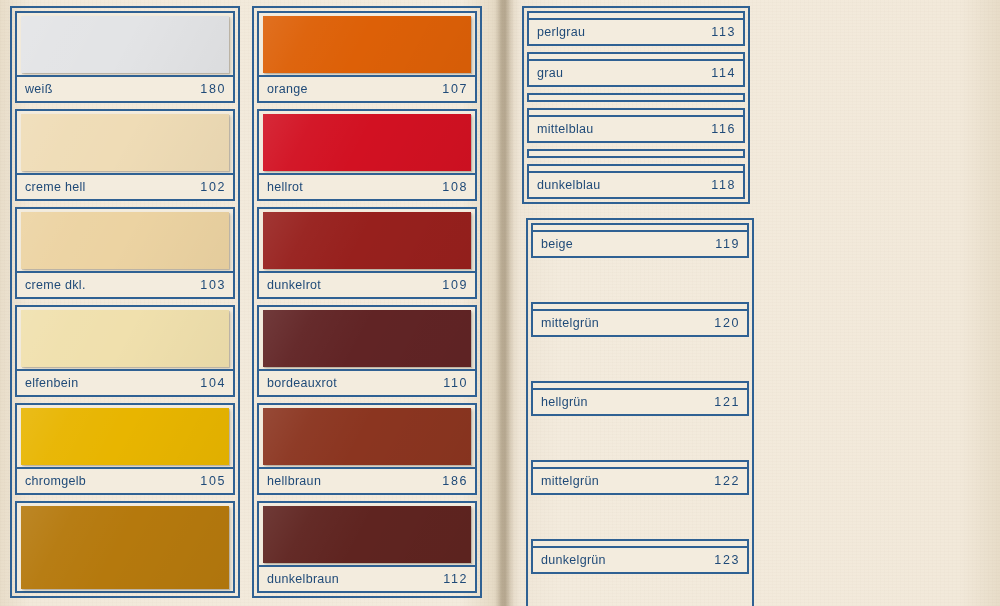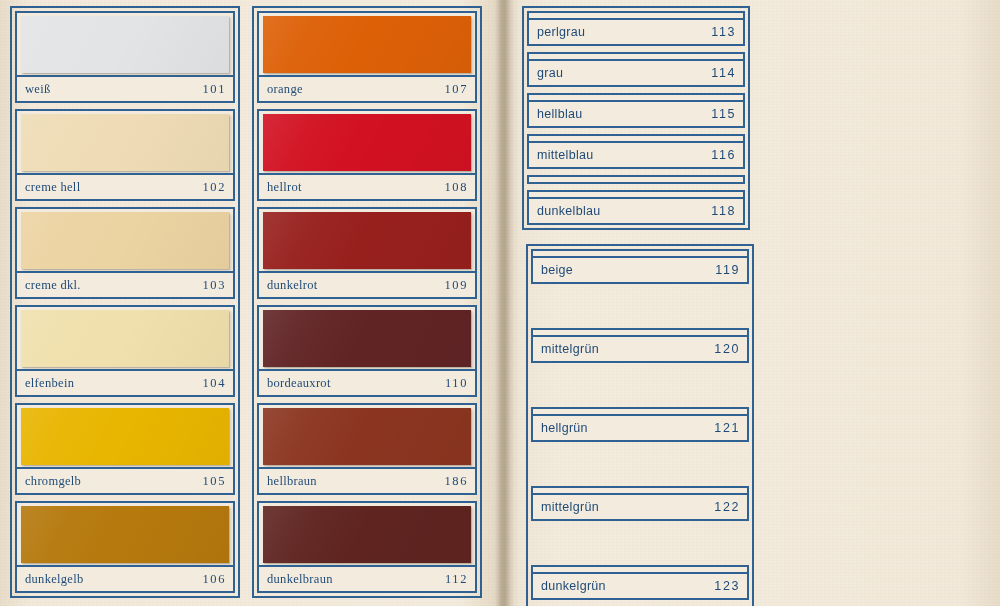--- a/index.html
+++ b/index.html
@@ -44,21 +44,21 @@
     mix-blend-mode: multiply;
     opacity:.55;
   }
 
   .page {
     position: absolute;
     top: 0;
     height: 606px;
     display: flex;
   }
-  #page-left  { left: 0px;   width: 586px; font-family: Liberation Serif, serif; }
+  #page-left  { left: 0px;   width: 586px; }
   #page-right { left: 512px; width: 488px; flex-direction: column; }
 
   
   .column {
     position: relative;
     box-sizing: border-box;
     border: 2px solid #2f6193;
     background: transparent;
     display: flex;
     flex-direction: column;
@@ -139,21 +139,21 @@
 
   <div class="page" id="page-left">
 
     <div class="column">
       <div class="cell">
         <div class="chip-wrap">
           <div class="chip glossy" style="background-color: rgb(227, 228, 230);"></div>
         </div>
         <div class="label-row">
           <span class="label-name">weiß</span>
-          <span class="label-code">101</span>
+          <span class="label-code">180</span>
         </div>
       </div>
       <div class="cell">
         <div class="chip-wrap">
           <div class="chip glossy" style="background-color: rgb(239, 220, 182);"></div>
         </div>
         <div class="label-row">
           <span class="label-name">creme hell</span>
           <span class="label-code">102</span>
         </div>
@@ -182,24 +182,20 @@
         </div>
         <div class="label-row">
           <span class="label-name">chromgelb</span>
           <span class="label-code">105</span>
         </div>
       </div>
       <div class="cell">
         <div class="chip-wrap">
           <div class="chip glossy" style="background-color: rgb(181, 121, 13);"></div>
         </div>
-        <div class="label-row">
-          <span class="label-name">dunkelgelb</span>
-          <span class="label-code">106</span>
-        </div>
       </div>
     </div>
 
     <div class="column">
       <div class="cell">
         <div class="chip-wrap">
           <div class="chip glossy" style="background-color: rgb(221, 96, 7);"></div>
         </div>
         <div class="label-row">
           <span class="label-name">orange</span>
@@ -275,24 +271,20 @@
         </div>
         <div class="label-row">
           <span class="label-name">grau</span>
           <span class="label-code">114</span>
         </div>
       </div>
       <div class="cell">
         <div class="chip-wrap">
           <div class="chip glossy" style="background-color: rgb(11, 112, 153);"></div>
         </div>
-        <div class="label-row">
-          <span class="label-name">hellblau</span>
-          <span class="label-code">115</span>
-        </div>
       </div>
       <div class="cell">
         <div class="chip-wrap">
           <div class="chip glossy" style="background-color: rgb(29, 32, 72);"></div>
         </div>
         <div class="label-row">
           <span class="label-name">mittelblau</span>
           <span class="label-code">116</span>
         </div>
       </div>

